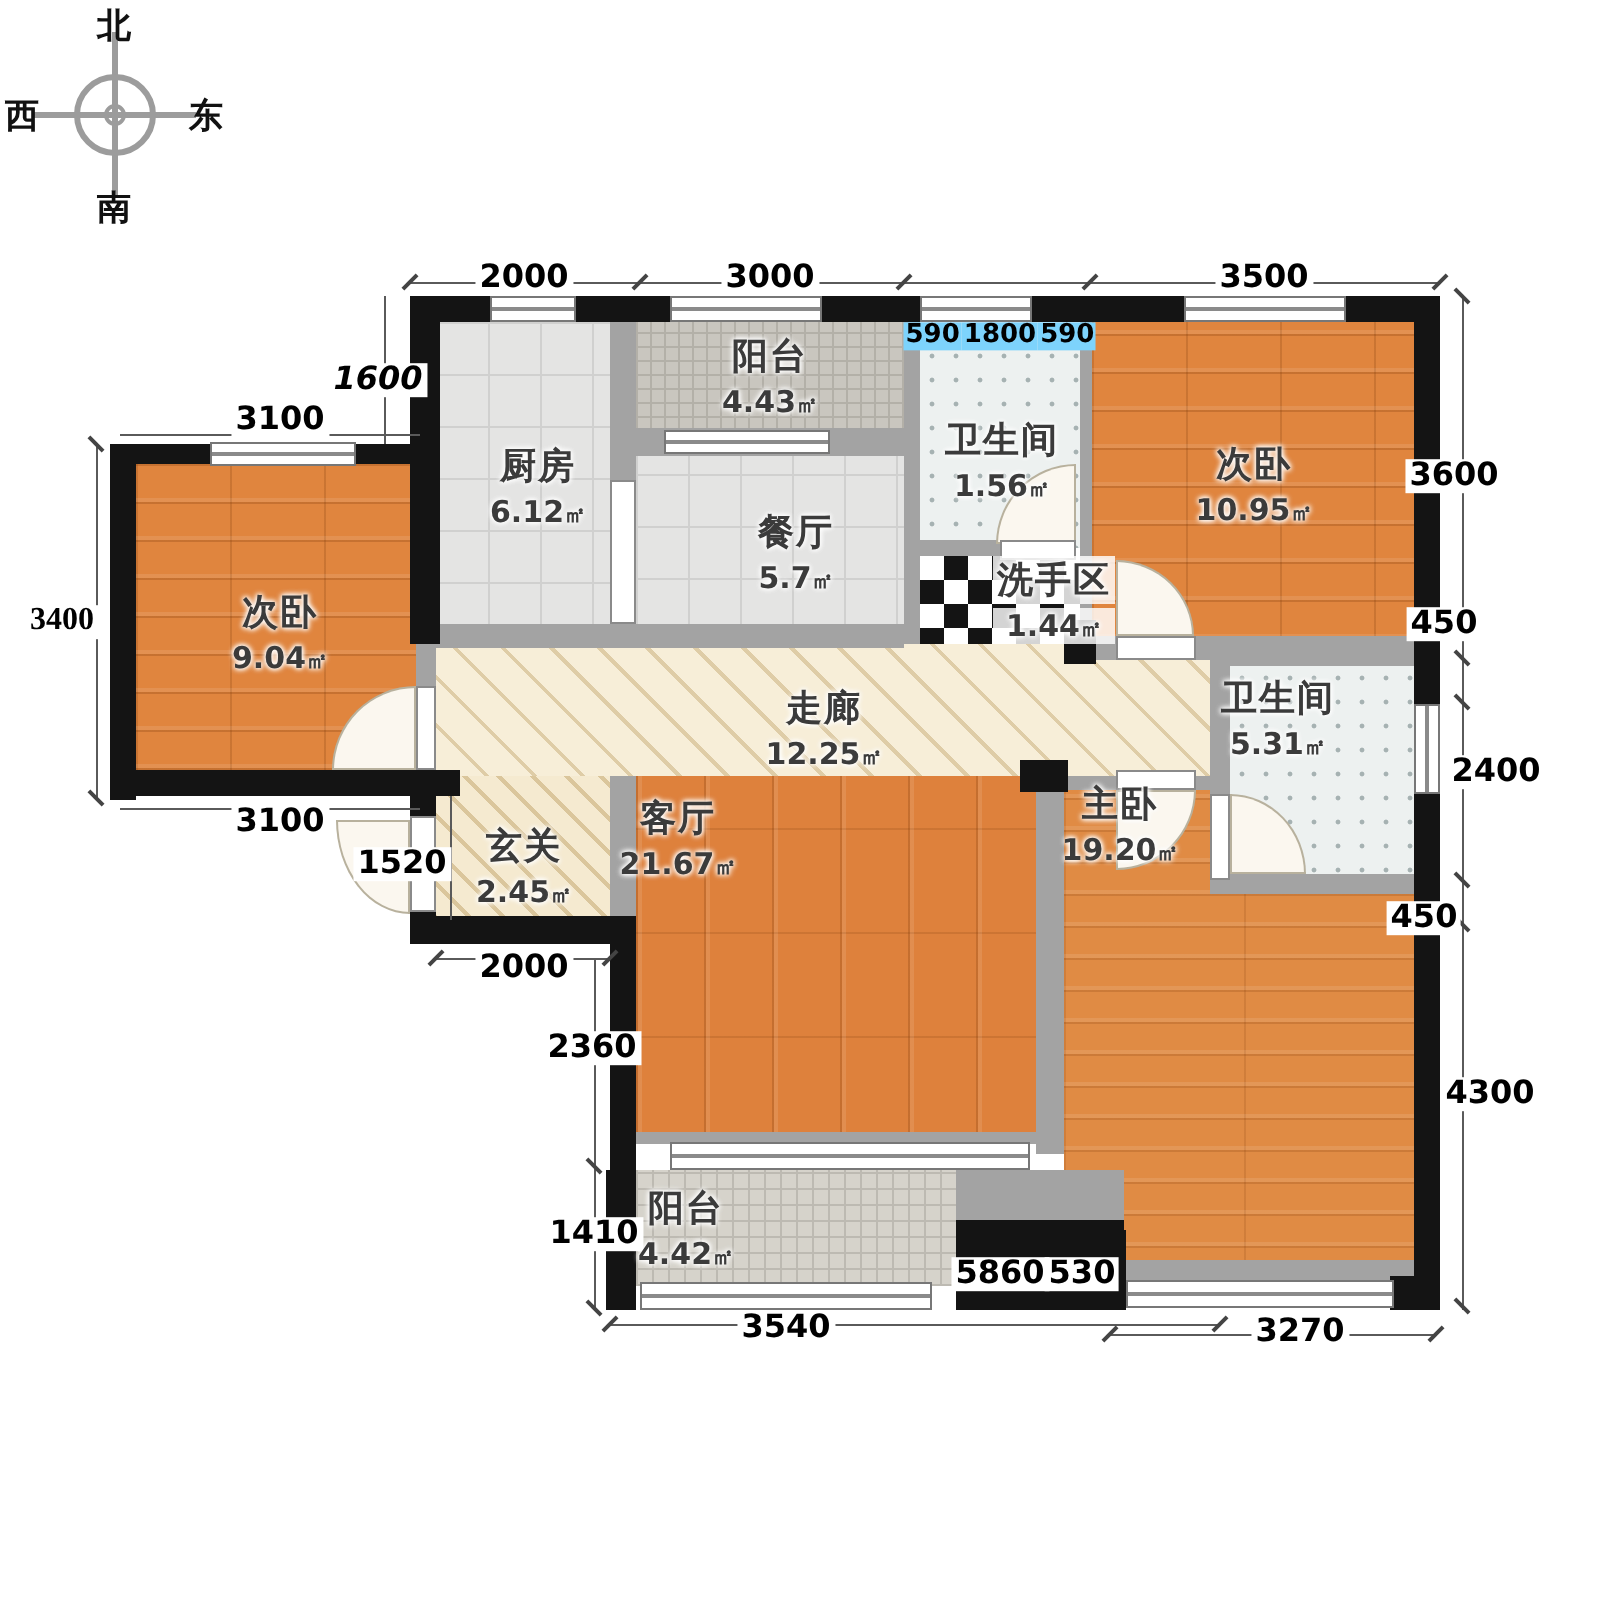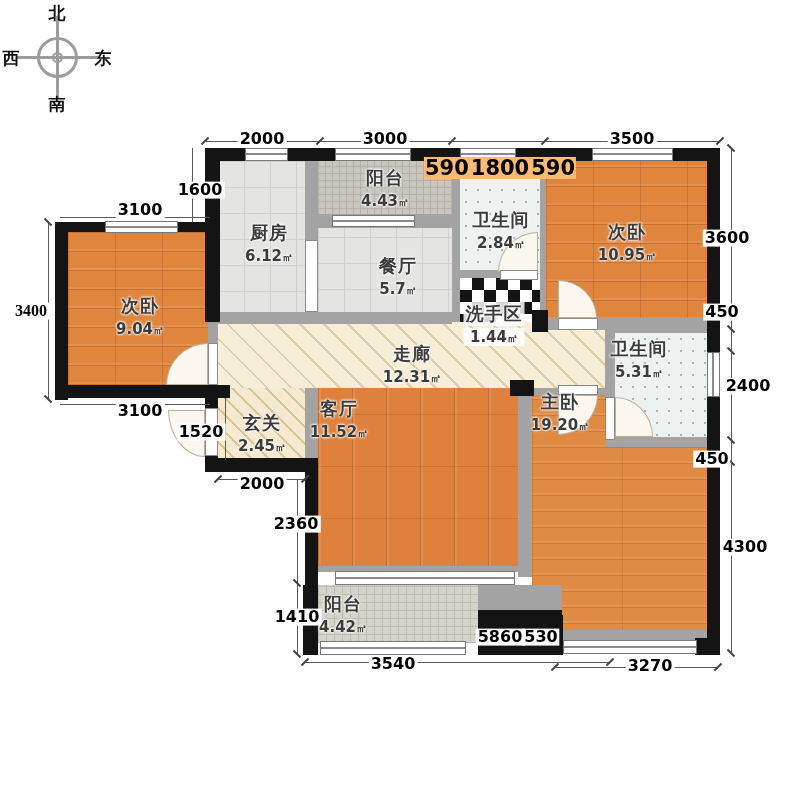--- a/index.html
+++ b/index.html
@@ -43,21 +43,21 @@
   .winV{background:linear-gradient(90deg,#fff 40%,#8a8a8a 40%,#8a8a8a 58%,#fff 58%);border:1px solid #777;box-sizing:border-box;}
   .jamb{background:#fff;border:1px solid #8a8a8a;box-sizing:border-box;}
   .arc{background:#fbf7ef;border:1px solid #b8b19d;box-sizing:border-box;}
   
   .dl{background:#5a5a5a;}
   .tick{width:2px;height:10px;background:#444;transform:rotate(45deg);}
   .tickh{width:10px;height:2px;background:#444;transform:rotate(45deg);}
   .dim{font-weight:700;font-size:16px;line-height:1.05;color:#000;background:#fff;
     padding:0 2px;transform:translate(-50%,-50%);white-space:nowrap;}
   .dimrow{display:flex;transform:translate(-50%,-50%);}
-  .dimrow span{font-weight:700;font-size:21px;line-height:1.05;color:#000;background:#fdba74;padding:0 1px;}
+  .dimrow span{font-weight:700;font-size:13px;line-height:1.05;color:#000;background:#7dd3fc;padding:0 1px;}
   
   .rlabel{transform:translate(-50%,-50%);text-align:center;color:#3b3b3b;
     text-shadow:0 0 3px #fff,0 0 3px #fff,0 0 2px #fff;white-space:nowrap;}
   .rn{font-size:18px;font-weight:700;letter-spacing:1px;}
   .ra{font-size:15px;font-weight:600;margin-top:2px;}
   .ra .u{font-size:11px;}
   .onblack .rn,.onblack .ra{background:rgba(255,255,255,.82);padding:0 2px;}
   
   .cmp-line{background:#9c9c9c;}
   .cmp-circle{border:3px solid #9c9c9c;border-radius:50%;background:transparent;}
@@ -199,21 +199,21 @@
 
   <div class="abs dim" style="left:262px;top:139px;">2000</div>
   <div class="abs dim" style="left:385px;top:139px;">3000</div>
   <div class="abs dim" style="left:632px;top:139px;">3500</div>
   <div class="abs dimrow" style="left:500px;top:168px;">
     <span>590</span>
       <span>1800</span>
       <span>590</span>
   </div>
 
-  <div class="abs dim" style="left:200px;top:190px;">1600</div>
+  <div class="abs dim" style="left:189px;top:190px;font-style:italic;">1600</div>
   <div class="abs dim" style="left:140px;top:210px;">3100</div>
   <div class="abs dim" style="left:31px;top:311px;font-family:Liberation Serif, serif;">3400</div>
   <div class="abs dim" style="left:140px;top:411px;">3100</div>
   <div class="abs dim" style="left:201px;top:432px;">1520</div>
   <div class="abs dim" style="left:262px;top:484px;">2000</div>
   <div class="abs dim" style="left:296px;top:524px;">2360</div>
   <div class="abs dim" style="left:297px;top:617px;">1410</div>
 
   <div class="abs dim" style="left:727px;top:238px;">3600</div>
   <div class="abs dim" style="left:722px;top:312px;">450</div>
@@ -233,49 +233,49 @@
   <div class="abs rlabel" style="left:269px;top:243px;">
     <div class="rn">厨房</div>
     <div class="ra"><span>6.12</span><span class="u">㎡</span></div>
   </div>
   <div class="abs rlabel" style="left:385px;top:188px;">
     <div class="rn">阳台</div>
     <div class="ra"><span>4.43</span><span class="u">㎡</span></div>
   </div>
   <div class="abs rlabel" style="left:501px;top:230px;">
     <div class="rn">卫生间</div>
-    <div class="ra"><span>2.84</span><span class="u">㎡</span></div>
+    <div class="ra"><span>1.56</span><span class="u">㎡</span></div>
   </div>
   <div class="abs rlabel" style="left:627px;top:242px;">
     <div class="rn">次卧</div>
     <div class="ra"><span>10.95</span><span class="u">㎡</span></div>
   </div>
   <div class="abs rlabel" style="left:398px;top:276px;">
     <div class="rn">餐厅</div>
     <div class="ra"><span>5.7</span><span class="u">㎡</span></div>
   </div>
-  <div class="abs rlabel onblack" style="left:494px;top:300px;margin-top:24px;">
+  <div class="abs rlabel onblack" style="left:527px;top:300px;">
     <div class="rn">洗手区</div>
     <div class="ra"><span>1.44</span><span class="u">㎡</span></div>
   </div>
   <div class="abs rlabel" style="left:412px;top:364px;">
     <div class="rn">走廊</div>
-    <div class="ra"><span>12.31</span><span class="u">㎡</span></div>
+    <div class="ra"><span>12.25</span><span class="u">㎡</span></div>
   </div>
   <div class="abs rlabel" style="left:639px;top:359px;">
     <div class="rn">卫生间</div>
     <div class="ra"><span>5.31</span><span class="u">㎡</span></div>
   </div>
   <div class="abs rlabel" style="left:262px;top:433px;">
     <div class="rn">玄关</div>
     <div class="ra"><span>2.45</span><span class="u">㎡</span></div>
   </div>
   <div class="abs rlabel" style="left:339px;top:419px;">
     <div class="rn">客厅</div>
-    <div class="ra"><span>11.52</span><span class="u">㎡</span></div>
+    <div class="ra"><span>21.67</span><span class="u">㎡</span></div>
   </div>
   <div class="abs rlabel" style="left:560px;top:412px;">
     <div class="rn">主卧</div>
     <div class="ra"><span>19.20</span><span class="u">㎡</span></div>
   </div>
   <div class="abs rlabel" style="left:343px;top:614px;">
     <div class="rn">阳台</div>
     <div class="ra"><span>4.42</span><span class="u">㎡</span></div>
   </div>
 

